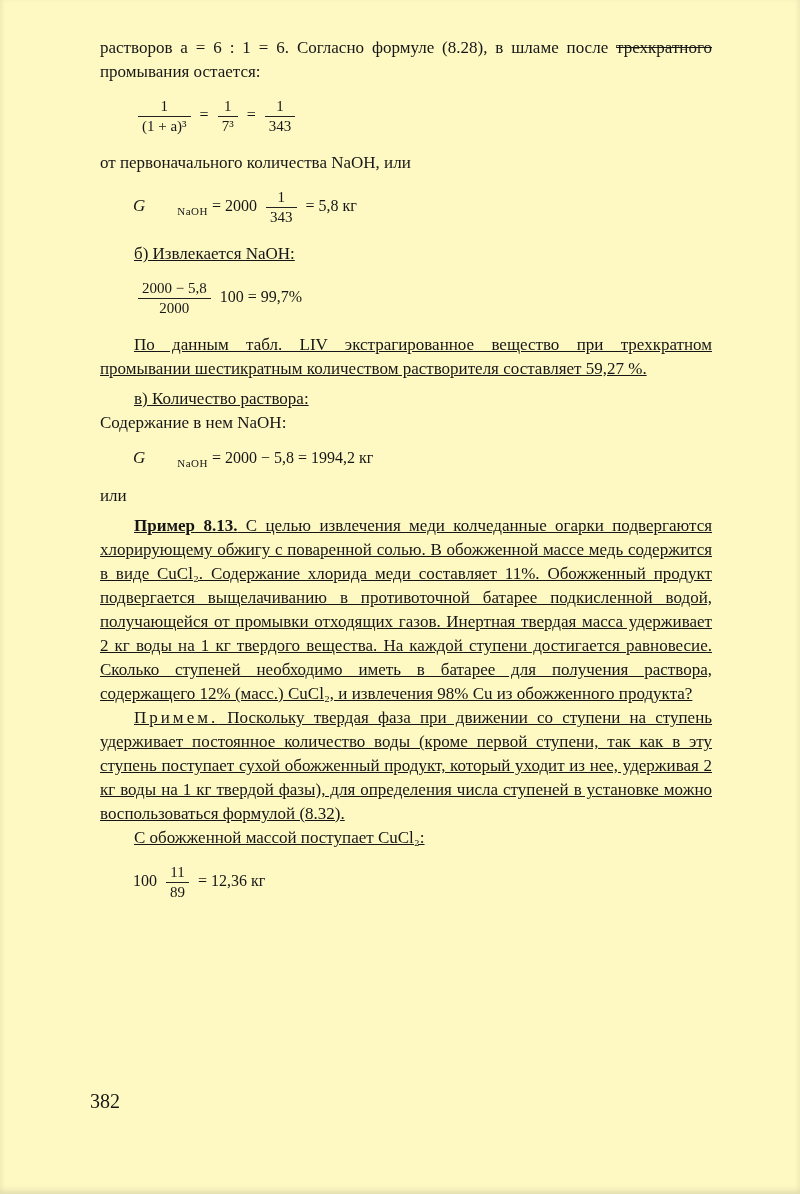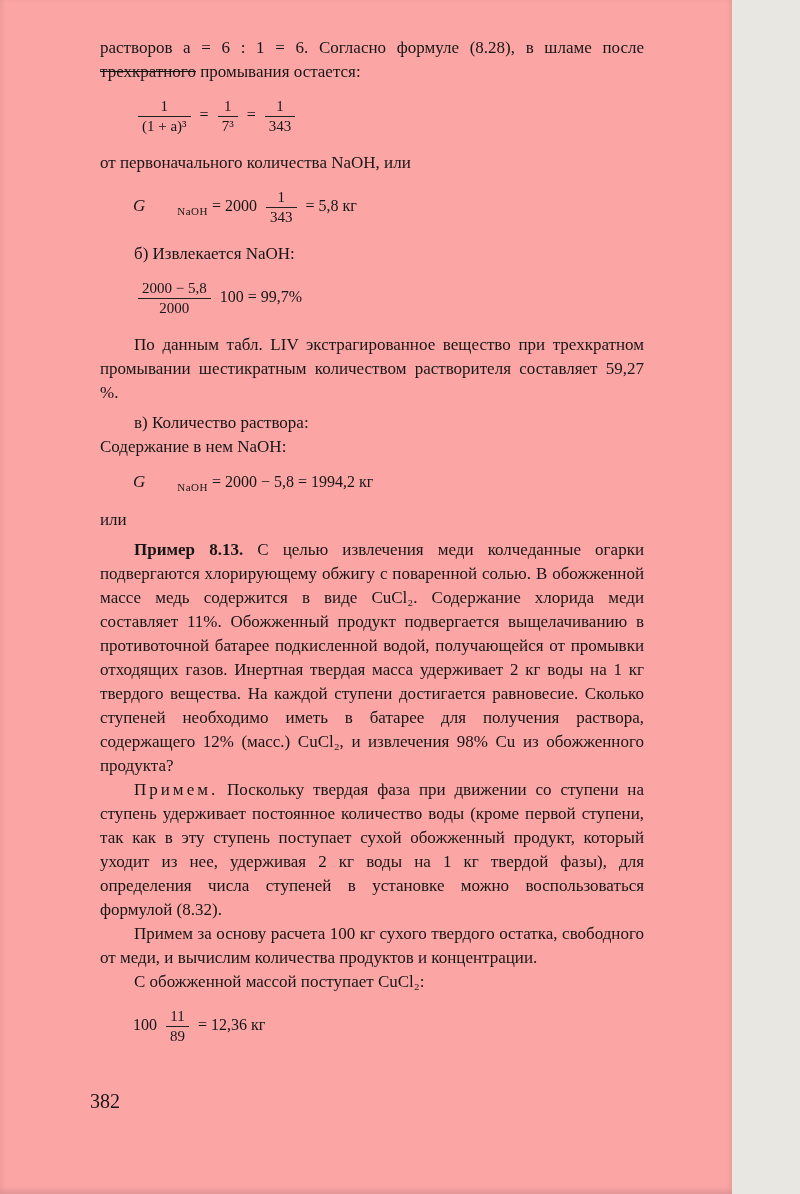--- a/index.html
+++ b/index.html
@@ -5,33 +5,33 @@
   html, body { margin: 0; padding: 0; }
   body {
     width: 800px; height: 1194px;
     background: #e9e7e2;
     font-family: "Liberation Serif", serif;
     color: #161616;
     overflow: hidden;
   }
   .page {
     box-sizing: border-box;
-    width: 732px; height: 1194px;
-    background: #fca5a5;
+    width: 800px; height: 1194px;
+    background: #fef9c3;
     padding: 36px 88px 14px 100px;
     position: relative;
     box-shadow: inset 0 -3px 6px rgba(0,0,0,0.12);
   }
   p {
     margin: 0;
     font-size: 17px;
     line-height: 24px;
     text-align: justify;
   }
-  .indent { text-indent: 34px; }
+  .indent { text-indent: 34px; text-decoration: underline; }
   .gap-top { margin-top: 6px; }
   .bold { font-weight: bold; }
   .spaced { letter-spacing: 3px; }
   .strike { text-decoration: line-through; }
 
   .formula {
     margin: 13px 0 15px 33px;
     font-size: 16px;
     text-align: left;
     white-space: nowrap;
@@ -108,21 +108,20 @@
 
 
   <p class="indent gap-top">
     <span class="bold">Пример 8.13.</span><span> С целью извлечения меди колчеданные огарки подвергаются хлорирующему обжигу с поваренной солью. В обожженной массе медь содержится в виде CuCl₂. Содержание хлорида меди составляет 11%. Обожженный продукт подвергается выщелачиванию в противоточной батарее подкисленной водой, получающейся от промывки отходящих газов. Инертная твердая масса удерживает 2 кг воды на 1 кг твердого вещества. На каждой ступени достигается равновесие. Сколько ступеней необходимо иметь в батарее для получения раствора, содержащего 12% (масс.) CuCl₂, и извлечения 98% Cu из обожженного продукта?</span>
   </p>
 
   <p class="indent">
     <span class="spaced">Примем.</span><span> Поскольку твердая фаза при движении со ступени на ступень удерживает постоянное количество воды (кроме первой ступени, так как в эту ступень поступает сухой обожженный продукт, который уходит из нее, удерживая 2 кг воды на 1 кг твердой фазы), для определения числа ступеней в установке можно воспользоваться формулой (8.32).</span>
   </p>
 
-  <p class="indent">Примем за основу расчета 100 кг сухого твердого остатка, свободного от меди, и вычислим количества продуктов и концентрации.</p>
 
   <p class="indent">С обожженной массой поступает CuCl₂:</p>
 
   <div class="formula">
     <span class="op">100</span>
     <span class="frac"><span class="num">11</span><span class="den">89</span></span>
     <span class="op">= 12,36  кг</span>
   </div>
 
   <div class="page-number">382</div>

